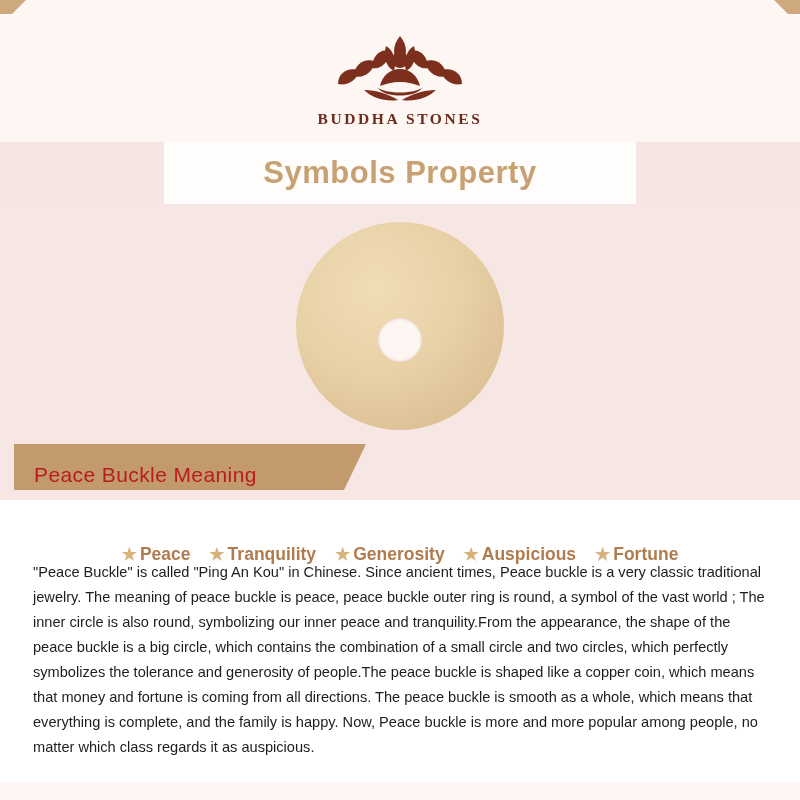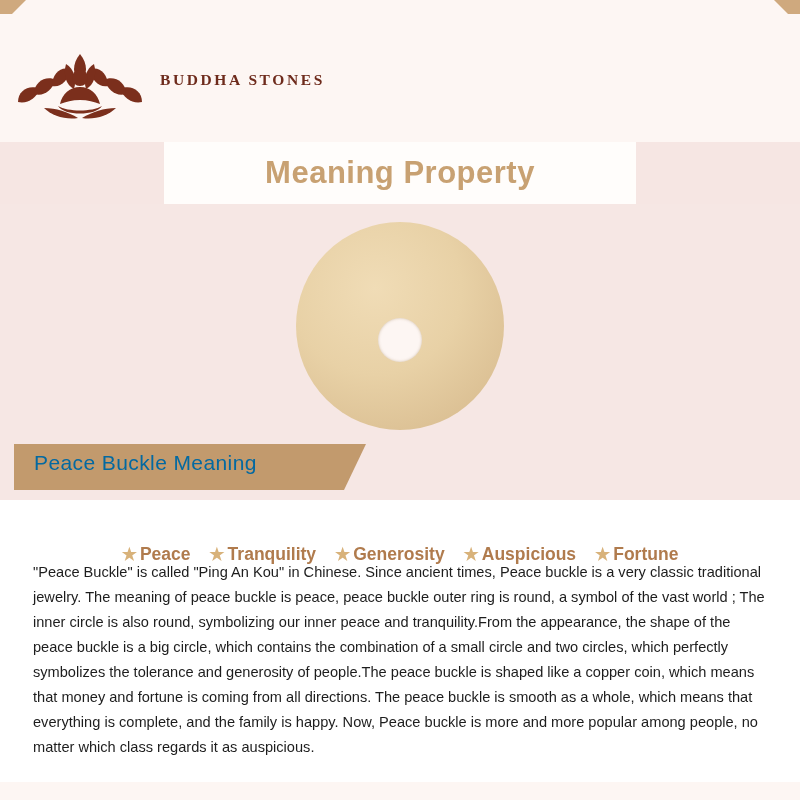--- a/index.html
+++ b/index.html
@@ -62,21 +62,21 @@
   }
   
   .header {
     position: absolute;
     top: 14px;
     left: 0;
     width: 800px;
     height: 128px;
     background: #fdf6f3;
     display: flex;
-    flex-direction: row;
+    flex-direction: column;
     align-items: center;
     justify-content: flex-start;
   }
   .logo-wrap {
     margin-top: 10px;
     width: 160px;
     height: 82px;
     display: flex;
     align-items: center;
     justify-content: center;
@@ -172,26 +172,26 @@
   .meaning-tag-notch {
     position: absolute;
     top: 444px;
     left: 344px;
     width: 0; height: 0;
     border-top: 46px solid #c29a6d;
     border-right: 22px solid transparent;
   }
   .meaning-text {
     position: absolute;
-    top: 440px;
+    top: 452px;
     left: 34px;
     height: 46px;
     line-height: 46px;
     font-size: 21px;
-    color: #0369a1;
+    color: #b91c1c;
     letter-spacing: 0.4px;
   }
   
   .content {
     position: absolute;
     top: 500px;
     left: 0;
     width: 800px;
     height: 282px;
     background: #ffffff;
@@ -272,21 +272,21 @@
           <path d="M116 66 C108 74, 94 78, 82 76 C92 70, 104 66, 116 66 Z"></path>
         </g>
       </svg>
     </div>
     <div class="brand-name">BUDDHA STONES</div>
   </div>
 
   <div class="title-row">
     <div class="title-band"></div>
     <div class="title-white"></div>
-    <div class="title-text">Meaning Property</div>
+    <div class="title-text">Symbols Property</div>
   </div>
 
   <div class="image-area">
   </div>
   <div class="disc"></div>
   <div class="disc-hole"></div>
 
   <div class="meaning-band"></div>
   <div class="meaning-tag"></div>
   <div class="meaning-tag-notch"></div>

